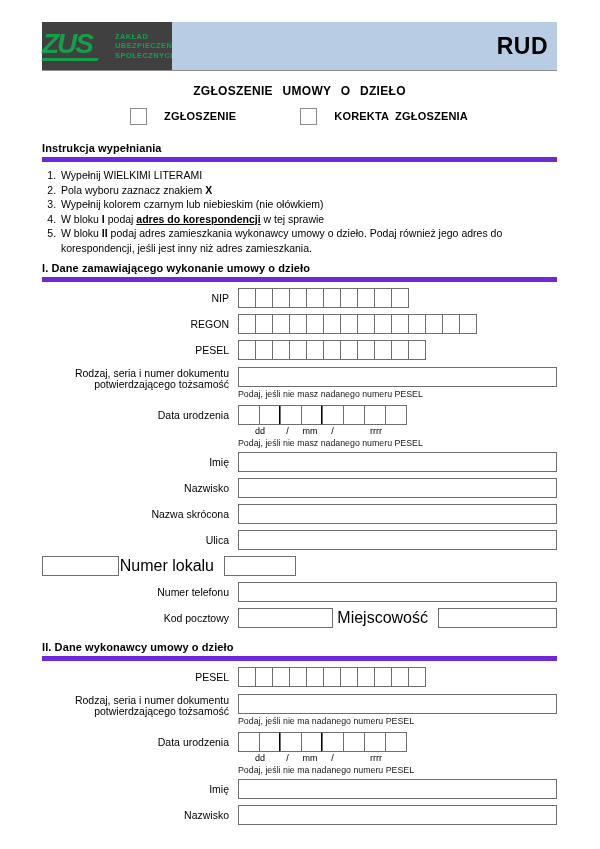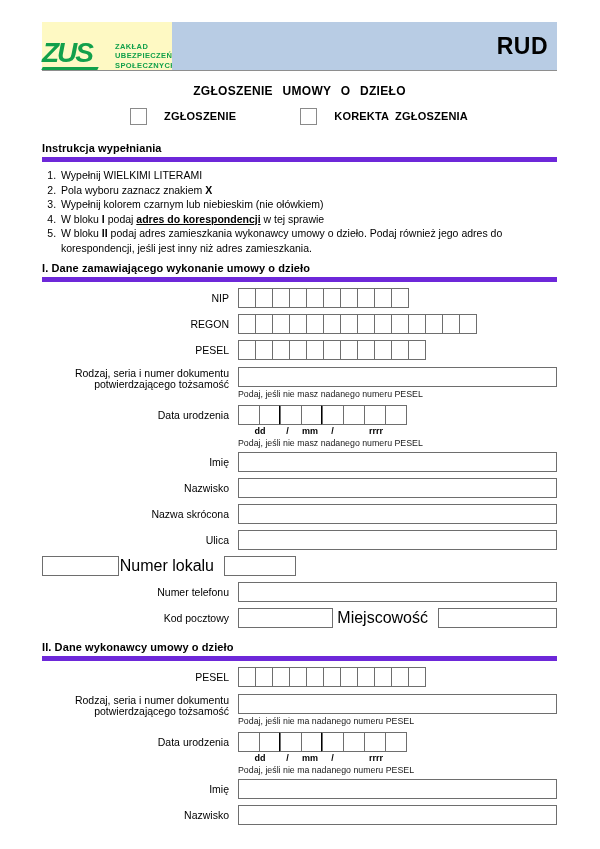--- a/index.html
+++ b/index.html
@@ -4,21 +4,21 @@
 <style>
   * { margin:0; padding:0; box-sizing:border-box; }
   html,body { background:#e8e8e8; }
   body { font-family:"Liberation Sans", sans-serif; color:#000; }
   .page {
     position:relative; width:600px; height:849px; background:#fff;
     padding:22px 43px 0 42px; overflow:hidden;
   }
   
   .header { display:flex; align-items:stretch; height:48px; }
-  .logo-block { width:130px; display:flex; align-items:flex-end; background:#fef9c3; }
+  .logo-block { width:130px; display:flex; align-items:center; background:#404040; }
   .zus-logo { display:flex; flex-direction:column; align-items:flex-start; margin-right:9px; }
   .zus-text { font-size:28px; line-height:26px; font-weight:bold; font-style:italic;
     letter-spacing:-2px; color:var(--green); padding-right:4px; }
   .zus-underline { width:56px; height:3px; background:var(--green); transform:skewX(-25deg); margin-top:1px; }
   .logo-divider { width:1px; height:34px; background:#aaa; margin-right:8px; }
   .org-name { display:flex; flex-direction:column; justify-content:center; }
   .org-name span { font-size:7.5px; font-weight:bold; letter-spacing:.4px; color:var(--green); line-height:9.5px; }
   .band { flex:1; background:var(--blue); display:flex; align-items:center; justify-content:flex-end; padding-right:9px; }
   .form-code { font-size:23px; font-weight:bold; letter-spacing:.5px; }
   .header-rule { height:1px; background:#8e8e8e; }
@@ -43,21 +43,21 @@
   .flabel { width:196px; padding-right:9px; text-align:right; font-size:10.5px; line-height:11.5px; padding-top:5px; }
   .flabel.two-line { padding-top:1px; }
   .ffield { flex:1; }
   .wide-input { height:20px; width:100%; border:1px solid #6e6e6e; background:#fff; }
   .comb { display:flex; }
   .comb .cell { width:18px; height:20px; border:1px solid #6e6e6e; margin-left:-1px; background:#fff; }
   .comb .cell:first-child { margin-left:0; }
   .comb.date .cell { width:22px; }
   .comb .cell.thick { border-right:2px solid #000; }
   .hint { font-size:8.8px; margin-top:2px; color:#1a1a1a; }
-  .date-sub { display:flex; margin-top:1px; font-size:9px; font-weight:bold; }
+  .date-sub { display:flex; margin-top:1px; font-size:9px; font-weight:normal; }
   .date-sub .seg-dd  { width:44px; text-align:center; }
   .date-sub .seg-sl1 { width:11px; text-align:center; }
   .date-sub .seg-mm  { width:34px; text-align:center; }
   .date-sub .seg-sl2 { width:11px; text-align:center; }
   .date-sub .seg-yy  { width:76px; text-align:center; }
   .pair { display:flex; align-items:center; }
   .box-house { width:77px; } .box-flat { width:72px; }
   .box-postal { width:95px; } .box-city { flex:1; }
   .pair-label { width:105px; padding-right:10px; text-align:right; font-size:16px; }
   .mt-doc { margin-top:7px; }

